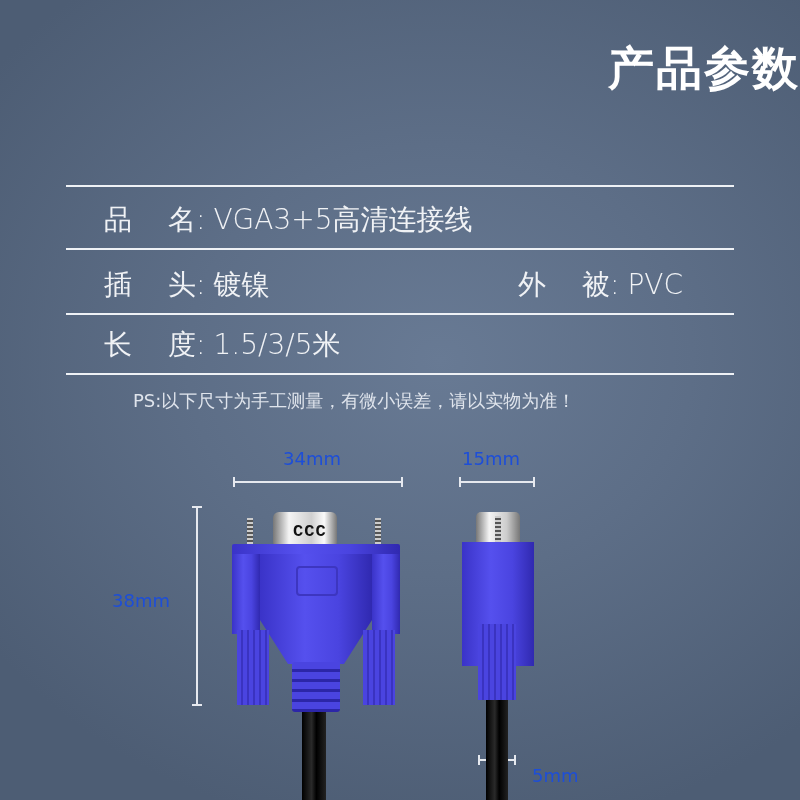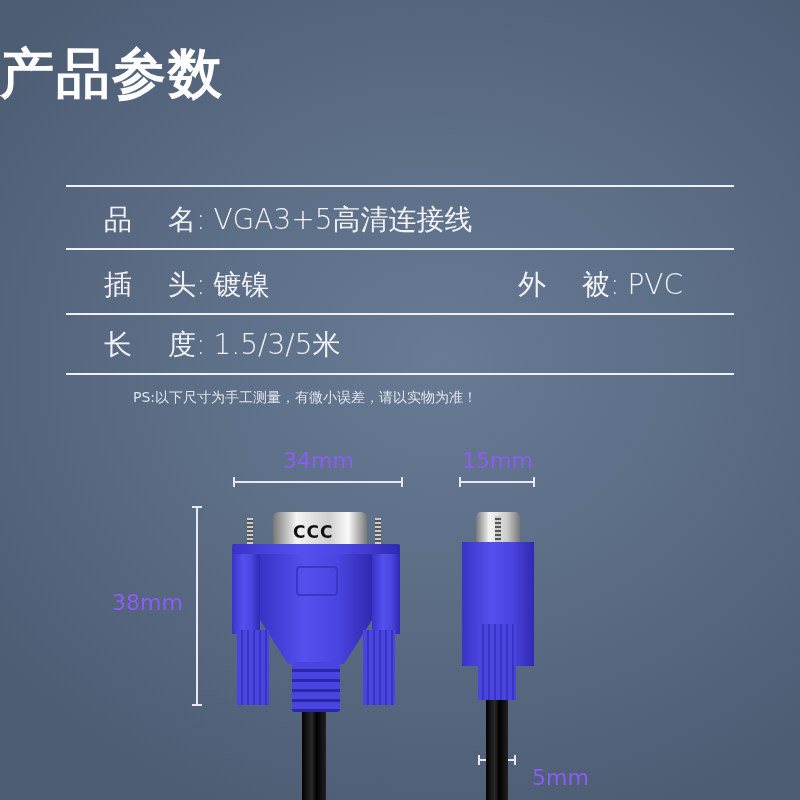--- a/index.html
+++ b/index.html
@@ -1,27 +1,27 @@
 <!DOCTYPE html>
 <html><head>
 <meta charset="utf-8">
 <style>
   html,body{margin:0;padding:0;}
   body{width:800px;height:800px;overflow:hidden;position:relative;
     background:radial-gradient(ellipse 70% 60% at 55% 45%, #687a94 0%, #5d6e87 45%, #4d5d74 100%);
     font-family:"DejaVu Sans","Liberation Sans",sans-serif;color:#f2f4f7;}
-  .title{position:absolute;left:0;right:0;top:38px;text-align:left;font-size:54px;font-weight:bold;letter-spacing:2px;color:#fff;}
+  .title{position:absolute;left:0;right:0;top:38px;text-align:right;font-size:46px;font-weight:bold;letter-spacing:2px;color:#fff;}
   .row{position:absolute;left:66px;width:668px;height:60px;}
   .row .divider{position:absolute;left:0;right:0;bottom:0;height:2px;background:#eef1f5;}
   .cell{position:absolute;top:0;font-size:28px;line-height:60px;white-space:nowrap;color:#f0f2f5;font-weight:300;}
   .k1{display:inline-block;width:64px;}
   .k2{display:inline-block;}
   .sep{display:inline-block;margin:0 8px 0 0;}
-  .ps{position:absolute;left:133px;top:389px;font-size:14px;color:#dfe4ec;}
-  .dim-label{position:absolute;font-size:22px;color:#8b5cf6;}
+  .ps{position:absolute;left:133px;top:389px;font-size:18px;color:#dfe4ec;}
+  .dim-label{position:absolute;font-size:18px;color:#1d4ed8;}
   .hline{position:absolute;height:2px;background:#e6e9ef;}
   .hline::before,.hline::after{content:"";position:absolute;top:-4px;width:2px;height:10px;background:#e6e9ef;}
   .hline::before{left:0}.hline::after{right:0}
   .vline{position:absolute;width:2px;background:#e6e9ef;}
   .vline::before,.vline::after{content:"";position:absolute;left:-4px;height:2px;width:10px;background:#e6e9ef;}
   .vline::before{top:0}.vline::after{bottom:0}
   .blue{background:linear-gradient(90deg,#3a33c8,#5550ee 40%,#4a44e0 70%,#3029b0);}
 </style>
 </head>
 <body>
@@ -65,21 +65,21 @@
 <div class="dim-label" style="left:112px;top:590px">38mm</div>
 <div class="vline" style="left:196px;top:506px;height:200px"></div>
 <div class="dim-label" style="left:532px;top:765px">5mm</div>
 <div class="hline" style="left:478px;top:759px;width:38px"></div>
 
 <div style="position:absolute;left:230px;top:510px;width:172px;height:290px;">
 
   <div style="position:absolute;left:17px;top:8px;width:6px;height:26px;background:repeating-linear-gradient(#ccc 0 2px,#555 2px 4px);"></div>
   <div style="position:absolute;left:145px;top:8px;width:6px;height:26px;background:repeating-linear-gradient(#ccc 0 2px,#555 2px 4px);"></div>
 
-  <div style="position:absolute;left:43px;top:2px;width:94px;height:36px;border-radius:6px;background:linear-gradient(90deg,#777,#f4f4f4 25%,#cfcfcf 60%,#fafafa 80%,#777);">
+  <div style="position:absolute;left:43px;top:2px;width:64px;height:36px;border-radius:6px;background:linear-gradient(90deg,#777,#f4f4f4 25%,#cfcfcf 60%,#fafafa 80%,#777);font-family:Liberation Mono, monospace;">
     <div style="position:absolute;left:20px;top:10px;font-size:17px;font-weight:bold;color:#111;letter-spacing:1px;">CCC</div>
   </div>
 
   <div class="blue" style="position:absolute;left:2px;top:34px;width:168px;height:12px;border-radius:2px;"></div>
   <div class="blue" style="position:absolute;left:2px;top:44px;width:28px;height:80px;"></div>
   <div class="blue" style="position:absolute;left:142px;top:44px;width:28px;height:80px;"></div>
   <div class="blue" style="position:absolute;left:30px;top:44px;width:112px;height:110px;clip-path:polygon(0 0,100% 0,100% 60%,75% 100%,25% 100%,0 60%);">
     <div style="position:absolute;left:36px;top:12px;width:38px;height:26px;border:2px solid #3d36c0;border-radius:4px;"></div>
   </div>
   <div style="position:absolute;left:7px;top:120px;width:32px;height:75px;background:repeating-linear-gradient(90deg,#4a44e0 0 4px,#3a33c0 4px 6px);"></div>

